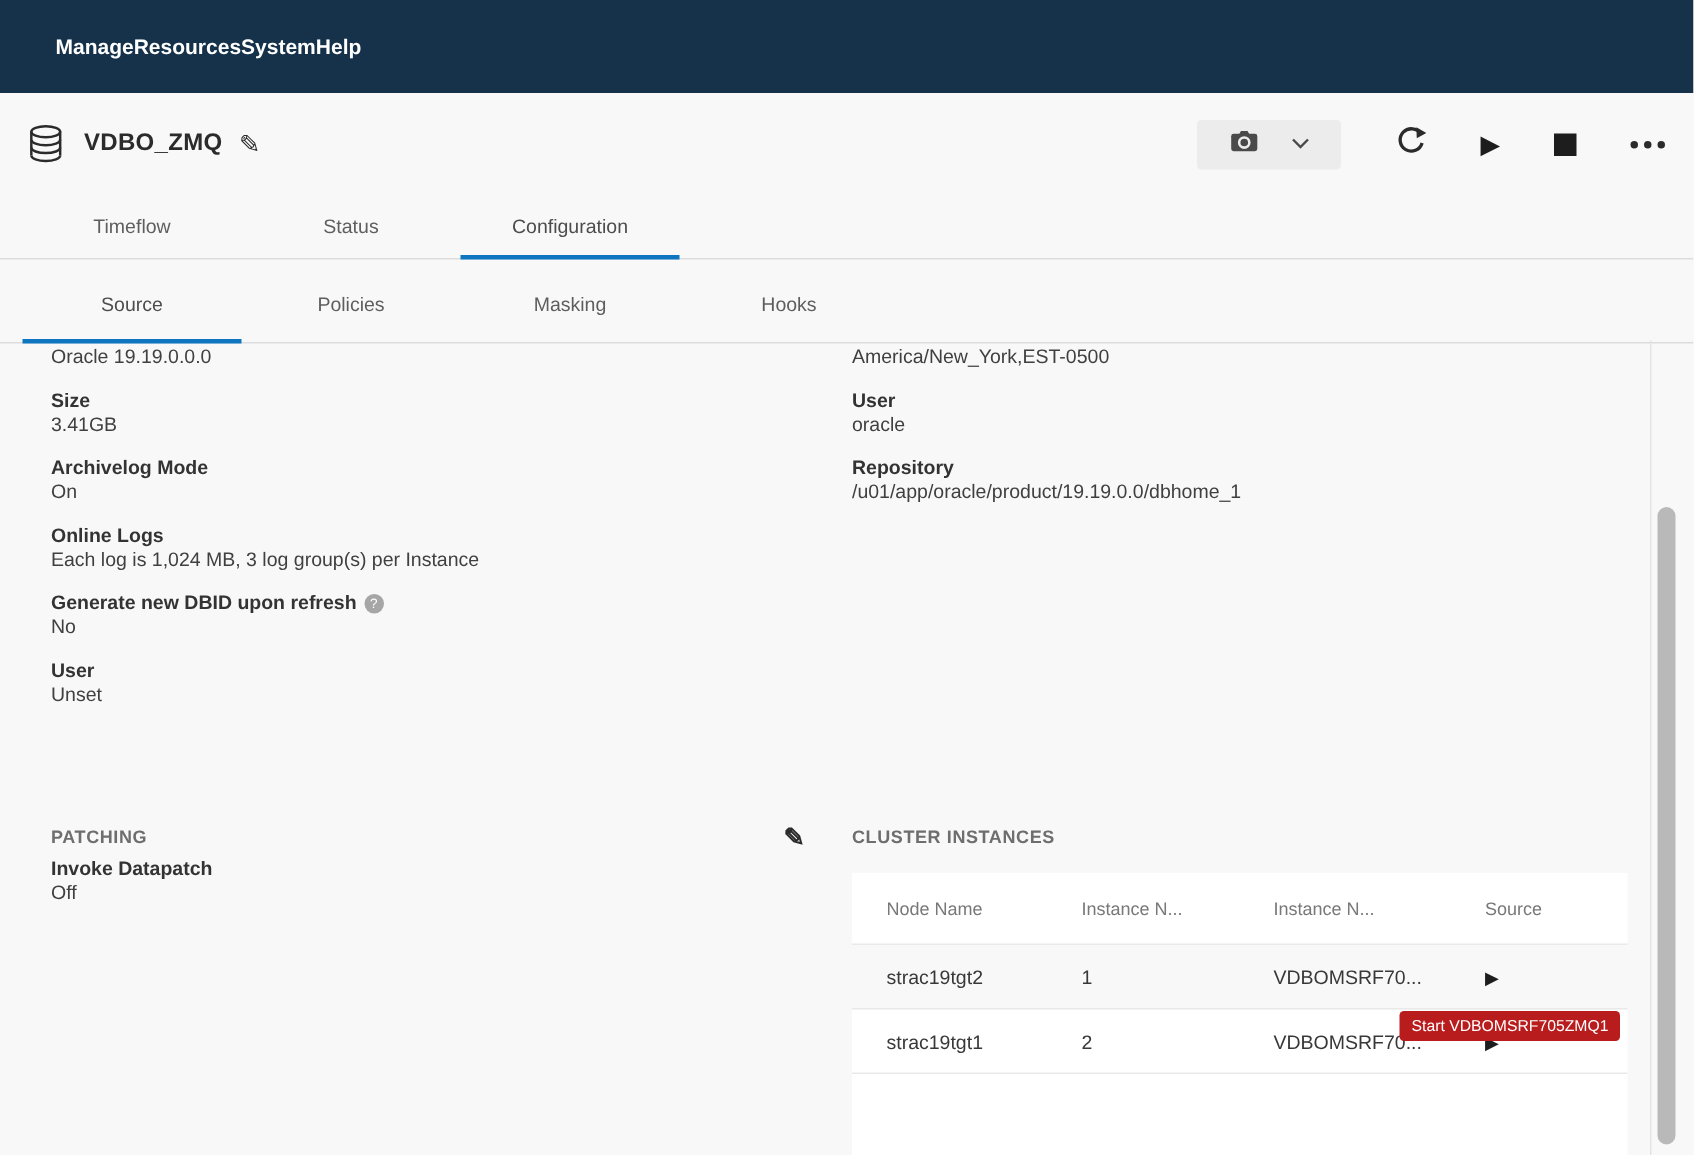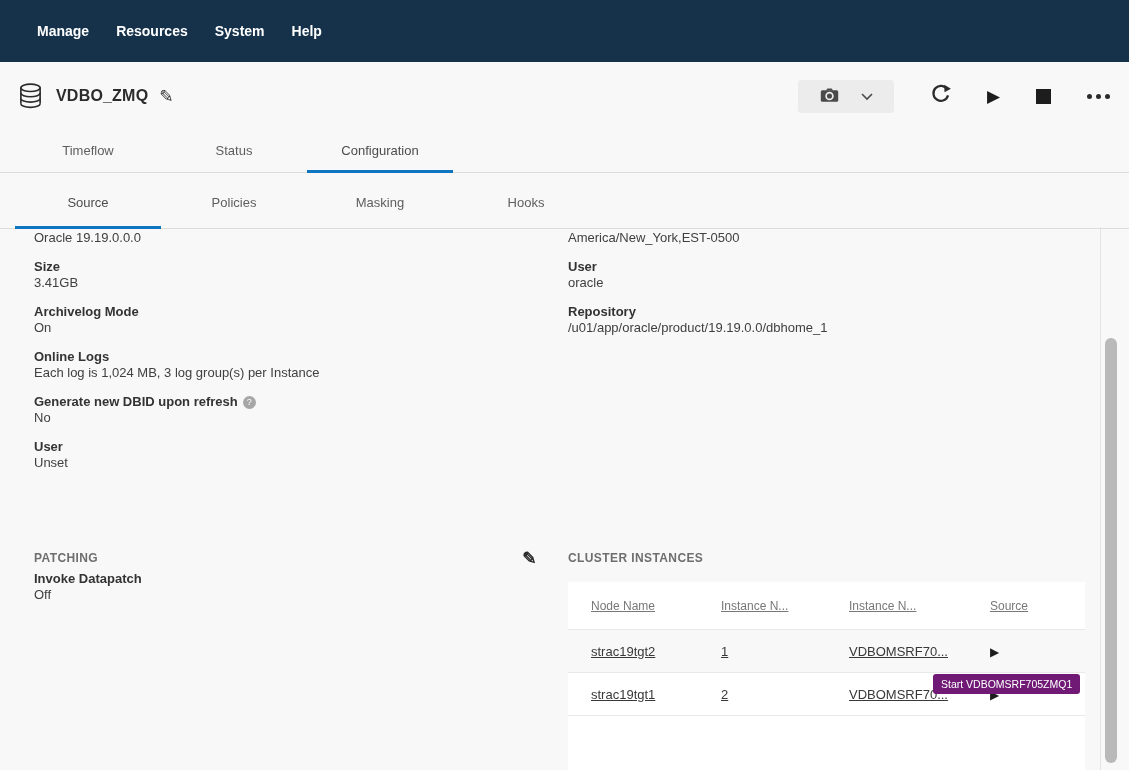--- a/index.html
+++ b/index.html
@@ -3,21 +3,21 @@
 <meta charset="utf-8">
 <style>
   html,body{margin:0;padding:0;}
   body{
     width:1129px;height:770px;position:relative;overflow:hidden;
     background:#f8f8f8;font-family:"Liberation Sans",sans-serif;
     -webkit-font-smoothing:antialiased;
   }
   
   .topnav{height:62px;background:#16324a;display:flex;align-items:center;
-    padding-left:37px;gap:27px;}
+    padding-left:37px;}
   .topnav .navitem{color:#ffffff;font-size:14px;font-weight:bold;cursor:pointer;}
   
   .header{height:68px;display:flex;align-items:center;padding:0 19px 0 18px;}
   .dbicon svg{display:block;}
   .page-title{font-size:16px;font-weight:bold;color:#2b2b2b;margin:0 11px 0 13px;letter-spacing:.2px;}
   .pencil{font-size:17px;color:#2b2b2b;line-height:1;cursor:pointer;}
   .actions{margin-left:auto;display:flex;align-items:center;gap:36px;}
   .snap{width:96px;height:33px;background:#ececec;border-radius:3px;
     display:flex;align-items:center;justify-content:space-evenly;cursor:pointer;}
   .icon-btn{cursor:pointer;display:flex;align-items:center;justify-content:center;}
@@ -44,29 +44,29 @@
     color:#ffffff;font-size:9px;line-height:13px;text-align:center;margin-left:5px;
     vertical-align:1px;font-weight:normal;cursor:pointer;}
   
   .sec-head{display:flex;justify-content:space-between;
     font-size:12px;font-weight:bold;color:#6e6e6e;letter-spacing:.4px;line-height:16px;}
   .patching{position:absolute;left:34px;top:323px;width:503px;}
   .patching .field{margin-top:4px;}
   .cluster{position:absolute;left:568px;top:323px;right:44px;bottom:0;}
   .tbl{position:absolute;top:32px;left:0;right:0;bottom:0;background:#ffffff;}
   .trow{display:flex;align-items:center;height:42px;border-bottom:1px solid #e9e9e9;
-    font-size:13px;color:#383838;text-decoration:underline;}
+    font-size:13px;color:#383838;}
   .trow.thead{height:47px;font-size:12px;color:#787878;}
   .c1{width:130px;padding-left:23px;}
   .c2{width:128px;}
   .c3{width:129px;}
   .c4{flex:1;padding-left:12px;}
   .row-action{font-size:12px;color:#1d1d1d;line-height:1;cursor:pointer;background:none;border:none;padding:0;}
   .striped{background:#f8f8f8;}
-  .tooltip{position:absolute;left:933px;top:447px;background:#701a75;color:#ffffff;
+  .tooltip{position:absolute;left:933px;top:447px;background:#b91c1c;color:#ffffff;
     font-size:10.5px;padding:4px 8px;border-radius:3px;white-space:nowrap;z-index:5;}
   
   .vline{position:absolute;left:1100px;top:227px;bottom:0;width:1px;background:#e3e3e3;}
   .scroll-thumb{position:absolute;left:1105px;top:338px;width:12px;height:425px;
     background:#b9b9b9;border-radius:6px;cursor:pointer;}
 </style>
 </head>
 <body>
 
 <nav class="topnav">

